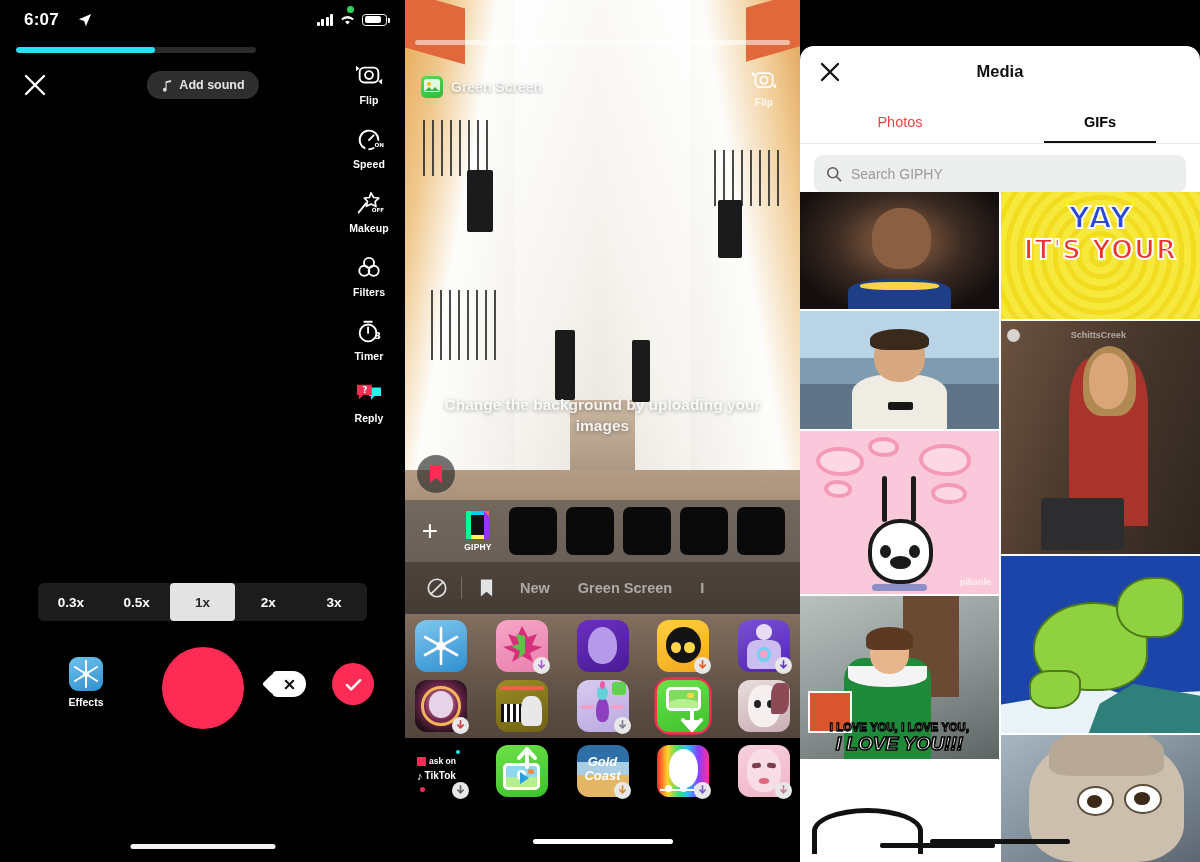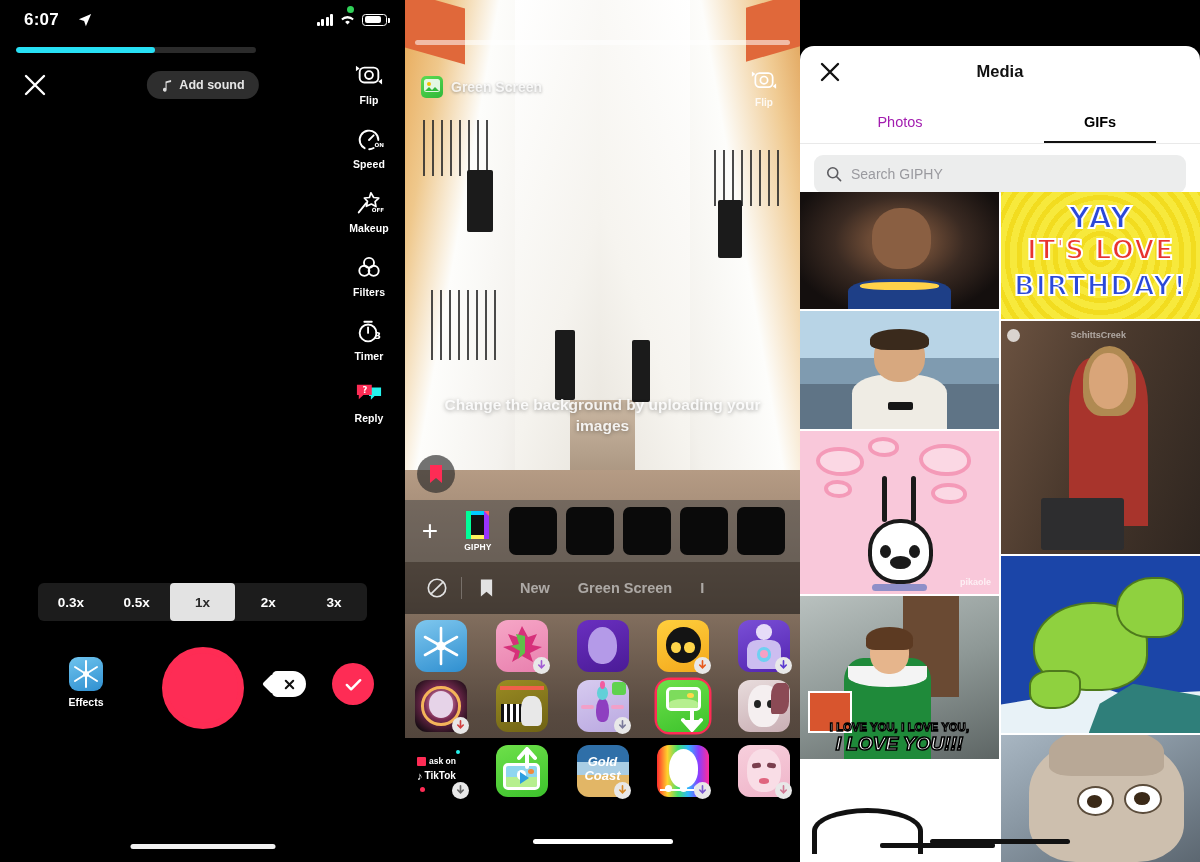--- a/index.html
+++ b/index.html
@@ -121,21 +121,21 @@
   .p2-blackstrip { position:absolute; left:0; right:0; top:738px; height:124px; background:#000; }
   .p2-home { position:absolute; bottom:18px; left:50%; transform:translateX(-50%); width:140px; height:5px; border-radius:3px; background:#fff; }
 
   
   .panel3 { position:relative; width:400px; height:862px; overflow:hidden; flex:0 0 400px; background:#000; }
   .sheet { position:absolute; left:0; right:0; top:46px; bottom:0; background:#fff; border-radius:14px 14px 0 0; overflow:hidden; }
   .sheet-head { position:relative; height:54px; }
   .sheet-close { position:absolute; left:18px; top:14px; width:24px; height:24px; }
   .sheet-title { position:absolute; left:0; right:0; top:16px; text-align:center; font-size:16.5px; font-weight:700; color:#111; }
   .seg { display:flex; height:44px; border-bottom:1px solid #e9e9e9; }
-  .seg .segtab { flex:1; display:flex; align-items:center; justify-content:center; font-size:14.5px; color:#a21caf; position:relative; }
+  .seg .segtab { flex:1; display:flex; align-items:center; justify-content:center; font-size:14.5px; color:#ef4444; position:relative; }
   .seg .segtab.active { color:#000; font-weight:700; }
   .seg .segtab.active::after { content:""; position:absolute; left:22%; right:22%; bottom:0; height:2.5px; background:#111; }
   .searchwrap { padding:11px 14px 10px; }
   .searchbox { height:38px; background:#eceded; border-radius:9px; display:flex; align-items:center; gap:9px; padding:0 12px; }
   .searchbox .ph { color:#9a9a9f; font-size:14px; }
 
   .masonry { position:absolute; left:0; right:0; top:146px; bottom:0; display:flex; gap:2px; padding:0 0 0 0; }
   .mcol { flex:1; display:flex; flex-direction:column; gap:2px; }
   .gcell { width:100%; position:relative; overflow:hidden; background:#ddd; }
 
@@ -808,22 +808,21 @@
           </div>
 
         </div>
 
         <div class="mcol">
 
           <div class="gcell" style="height:130px;">
             <div class="art yay">
               <div class="rings"></div>
               <div class="t1">YAY</div>
-              <div class="t2">IT'S LOVE</div>
-              <div class="t3">BIRTHDAY!</div>
+              <div class="t2">IT'S YOUR</div>
             </div>
           </div>
 
           <div class="gcell" style="height:240px;">
             <div class="art schitt">
               <div class="wall"></div>
               <div class="person"></div>
                 <div class="hair2"></div>
                 <div class="ph2"></div>
               <div class="lap"></div>

